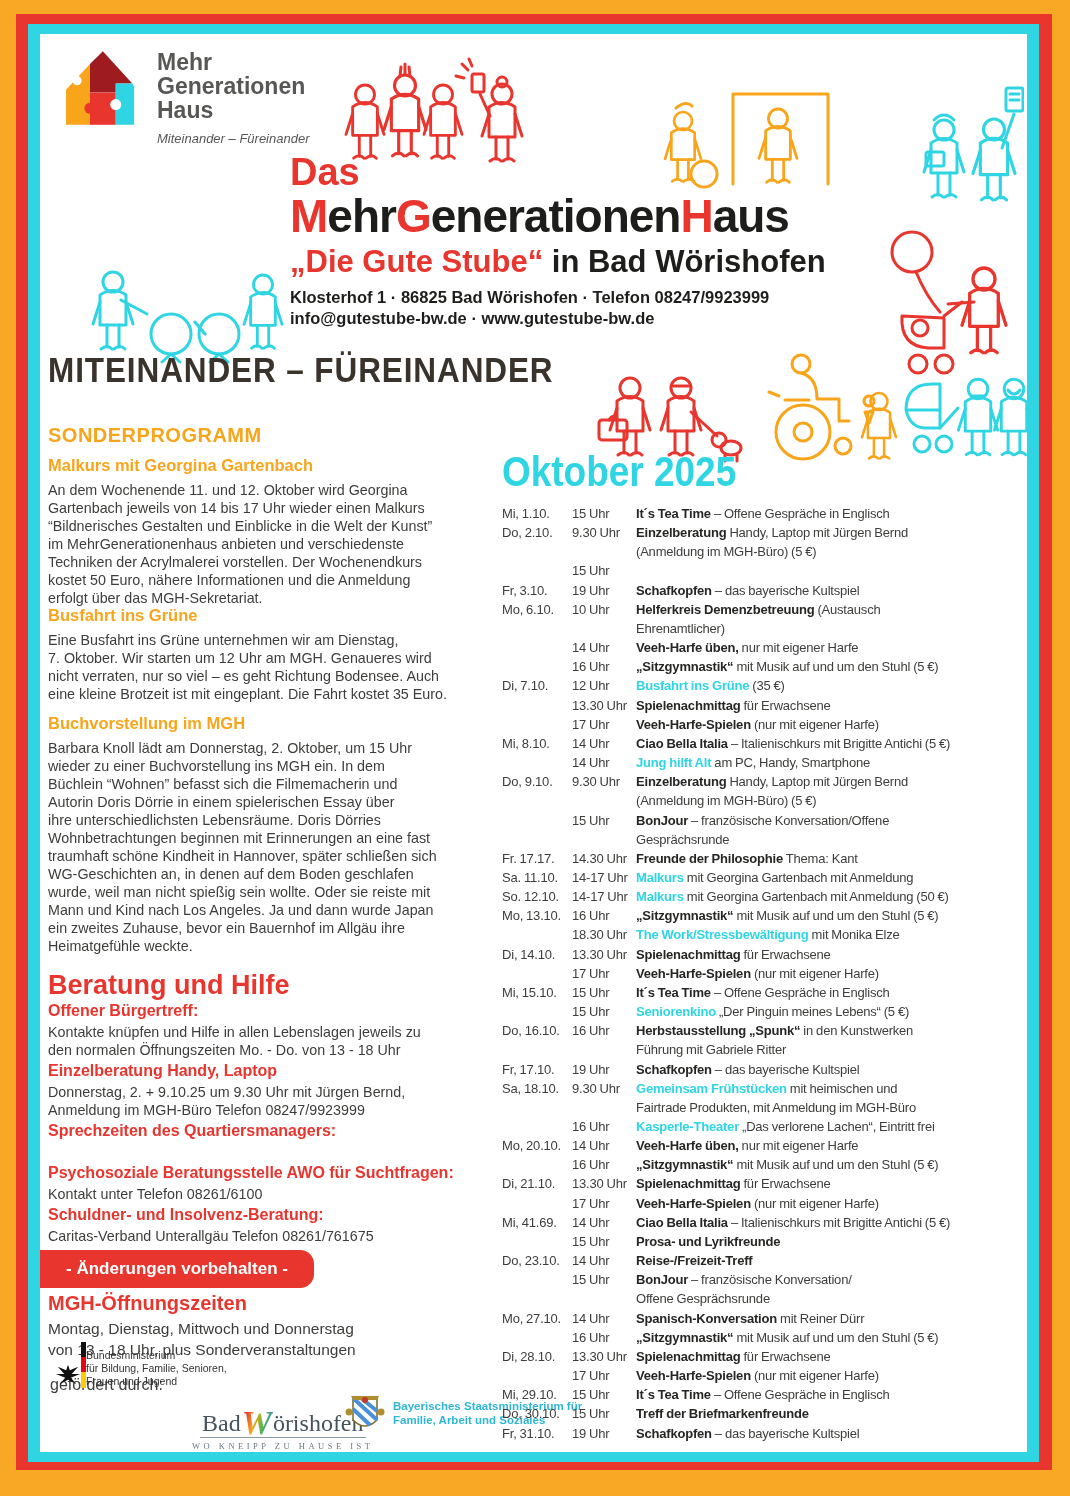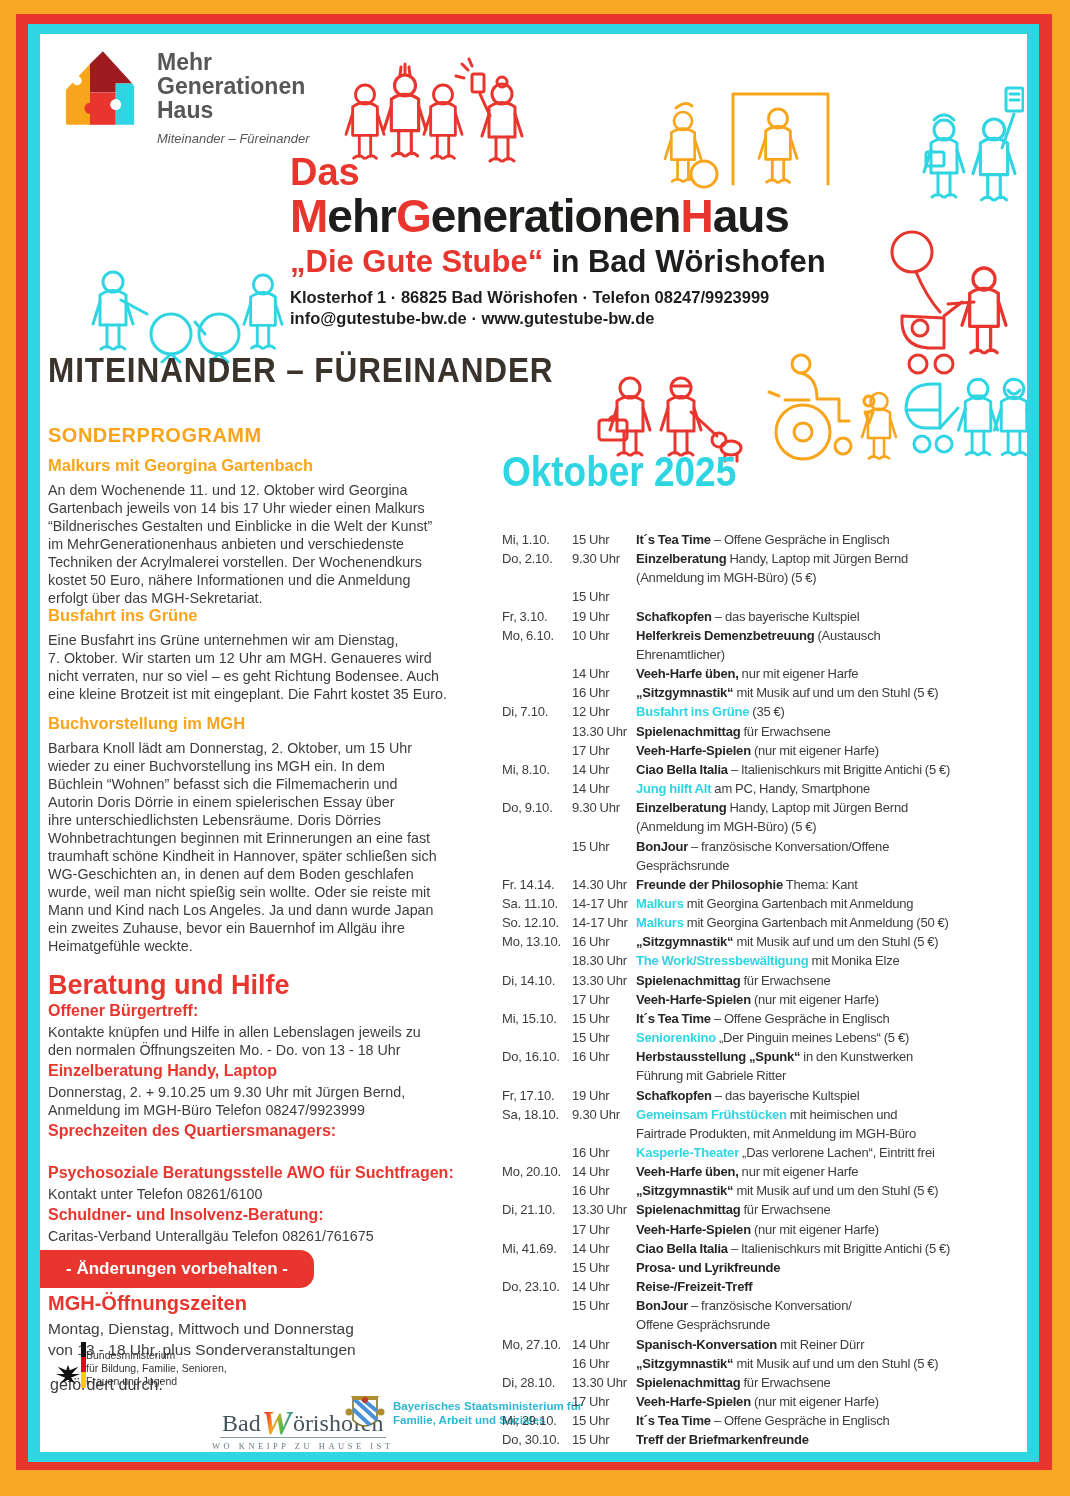--- a/index.html
+++ b/index.html
@@ -45,34 +45,34 @@
   .badge{left:-14px;top:1216px;background:var(--red);color:#fff;font-weight:bold;
     font-size:17px;padding:9px 26px 9px 40px;border-radius:14px;}
   .mgh-head{left:8px;top:1258px;color:var(--red);font-size:20px;font-weight:bold;}
   .mgh-body{left:8px;top:1284px;font-size:15.5px;line-height:21px;color:var(--text);white-space:pre-line;}
   .funded{left:10px;top:1342px;font-size:16px;color:var(--text);}
 
   
   .flogo{top:1308px;display:flex;align-items:flex-end;gap:0;}
   .bund-bar{width:5px;height:46px;background:linear-gradient(#111 33%,#e30613 33% 66%,#fc0 66%);}
   .bund-text{font-size:10.5px;line-height:13px;color:#333;white-space:pre-line;padding-top:2px;}
-  .bw{flex-direction:column;align-items:center;gap:0;margin-left:20px;}
+  .bw{flex-direction:column;align-items:center;gap:0;}
   .bw-name{font-family:"Liberation Serif",serif;color:#44535c;font-size:24px;line-height:26px;
     border-bottom:1.5px solid #8a9aa4;padding:0 2px 1px 2px;display:flex;align-items:flex-end;}
   .bw-w{font-size:34px;line-height:26px;font-style:italic;font-weight:bold;
     background:linear-gradient(105deg,#e8352e 15%,#f9a51b 40%,#57b947 65%,#2f7fd0 90%);
     -webkit-background-clip:text;background-clip:text;color:transparent;padding:0 1px;}
   .bw-tag{font-size:8.5px;letter-spacing:3.5px;color:#6a7a84;margin-top:3px;font-family:"Liberation Serif",serif;}
   .bayern{gap:8px;align-items:center;}
   .bayern-text{color:var(--ministry);font-size:11.5px;line-height:14px;font-weight:bold;white-space:pre-line;}
 
   
   .sched-head{left:462px;top:414px;color:var(--cyan);font-size:42px;font-weight:bold;
     transform:scaleX(.88);transform-origin:left;white-space:nowrap;}
-  .sched{left:462px;top:496px;width:524px;font-size:13px;letter-spacing:-.2px;word-spacing:-.4px;
+  .sched{left:462px;top:470px;width:524px;font-size:13px;letter-spacing:-.2px;word-spacing:-.4px;
     color:var(--text);}
   .srow{display:grid;grid-template-columns:70px 64px 1fr;line-height:19.15px;}
   .sdesc .b{font-weight:bold;color:#262624;margin-top:42px;}
   .sdesc .c{font-weight:bold;color:var(--cyan);}
 
   
   .illu{color:var(--red);}
   .illu svg{display:block;}
 </style>
 </head>
@@ -388,21 +388,21 @@
               <span class="sdate">Do, 9.10.</span>
               <span class="stime">9.30 Uhr</span>
               <span class="sdesc"><span class="b">Einzelberatung</span><span class="n"> Handy, Laptop mit Jürgen Bernd</span><br><span class="n">(Anmeldung im MGH-Büro) (5 €)</span></span>
             </div>
             <div class="srow">
               <span class="sdate"></span>
               <span class="stime">15 Uhr</span>
               <span class="sdesc"><span class="b">BonJour</span><span class="n"> – französische Konversation/Offene</span><br><span class="n">Gesprächsrunde</span></span>
             </div>
             <div class="srow">
-              <span class="sdate">Fr. 14.14.</span>
+              <span class="sdate">Fr. 17.17.</span>
               <span class="stime">14.30 Uhr</span>
               <span class="sdesc"><span class="b">Freunde der Philosophie</span><span class="n"> Thema: Kant</span></span>
             </div>
             <div class="srow">
               <span class="sdate">Sa. 11.10.</span>
               <span class="stime">14-17 Uhr</span>
               <span class="sdesc"><span class="c">Malkurs</span><span class="n"> mit Georgina Gartenbach mit Anmeldung</span></span>
             </div>
             <div class="srow">
               <span class="sdate">So. 12.10.</span>

